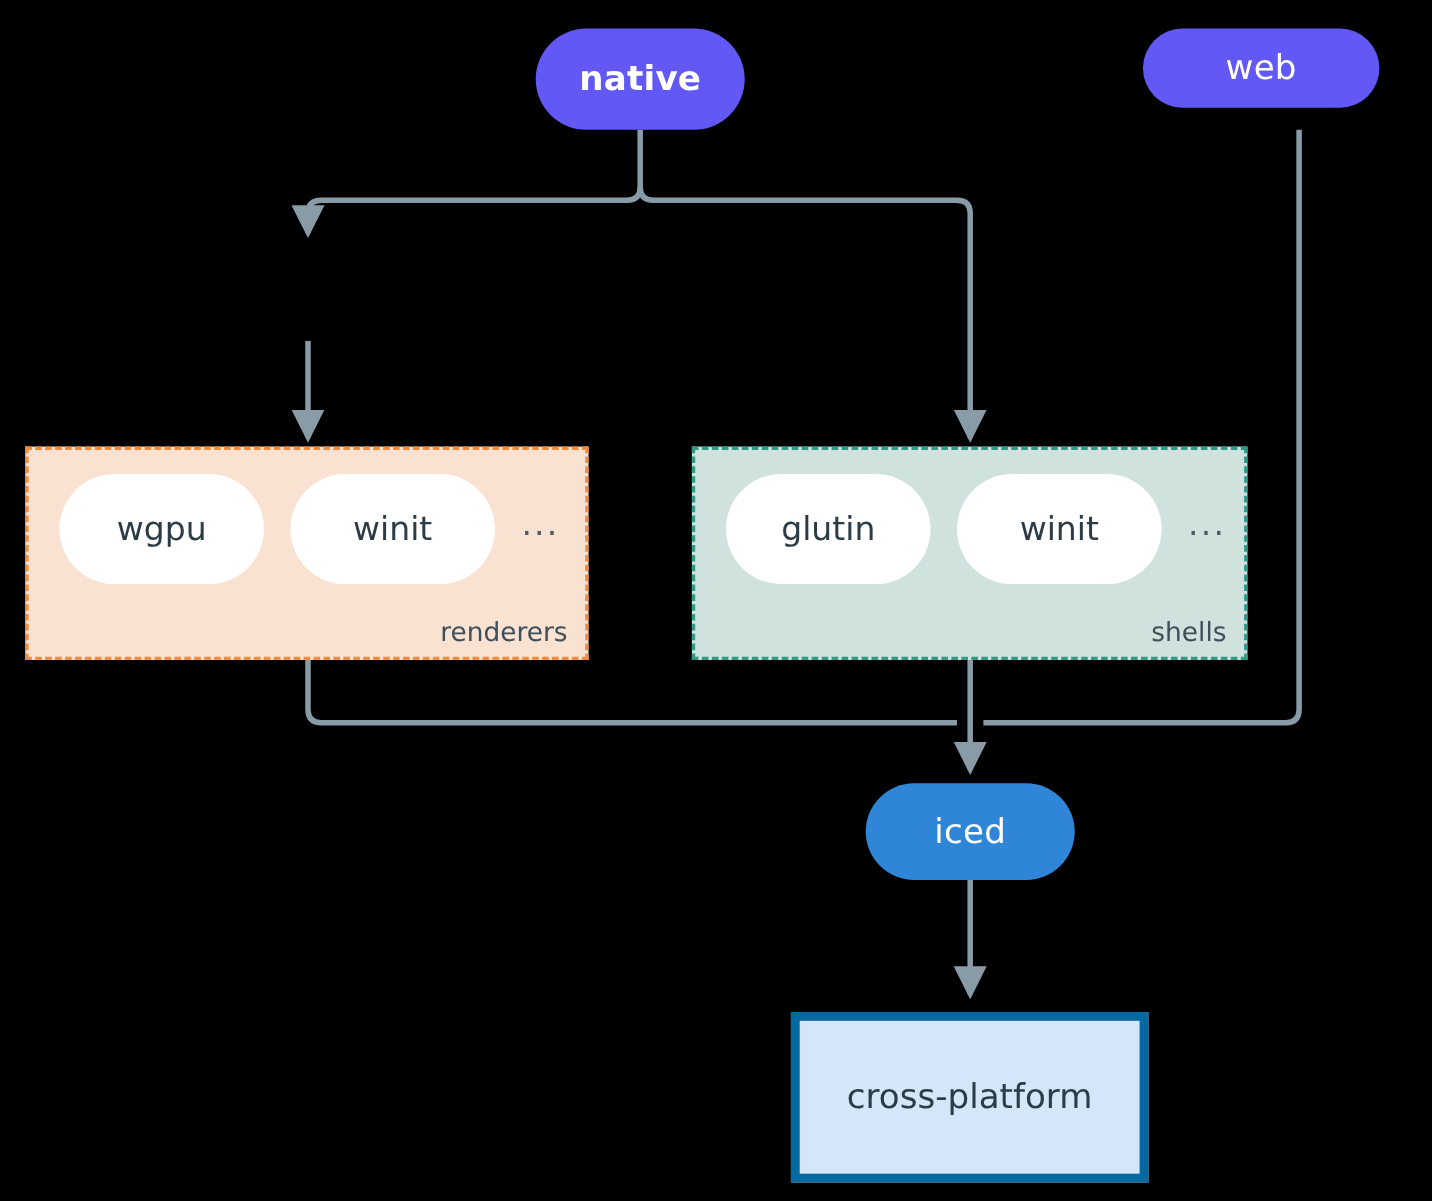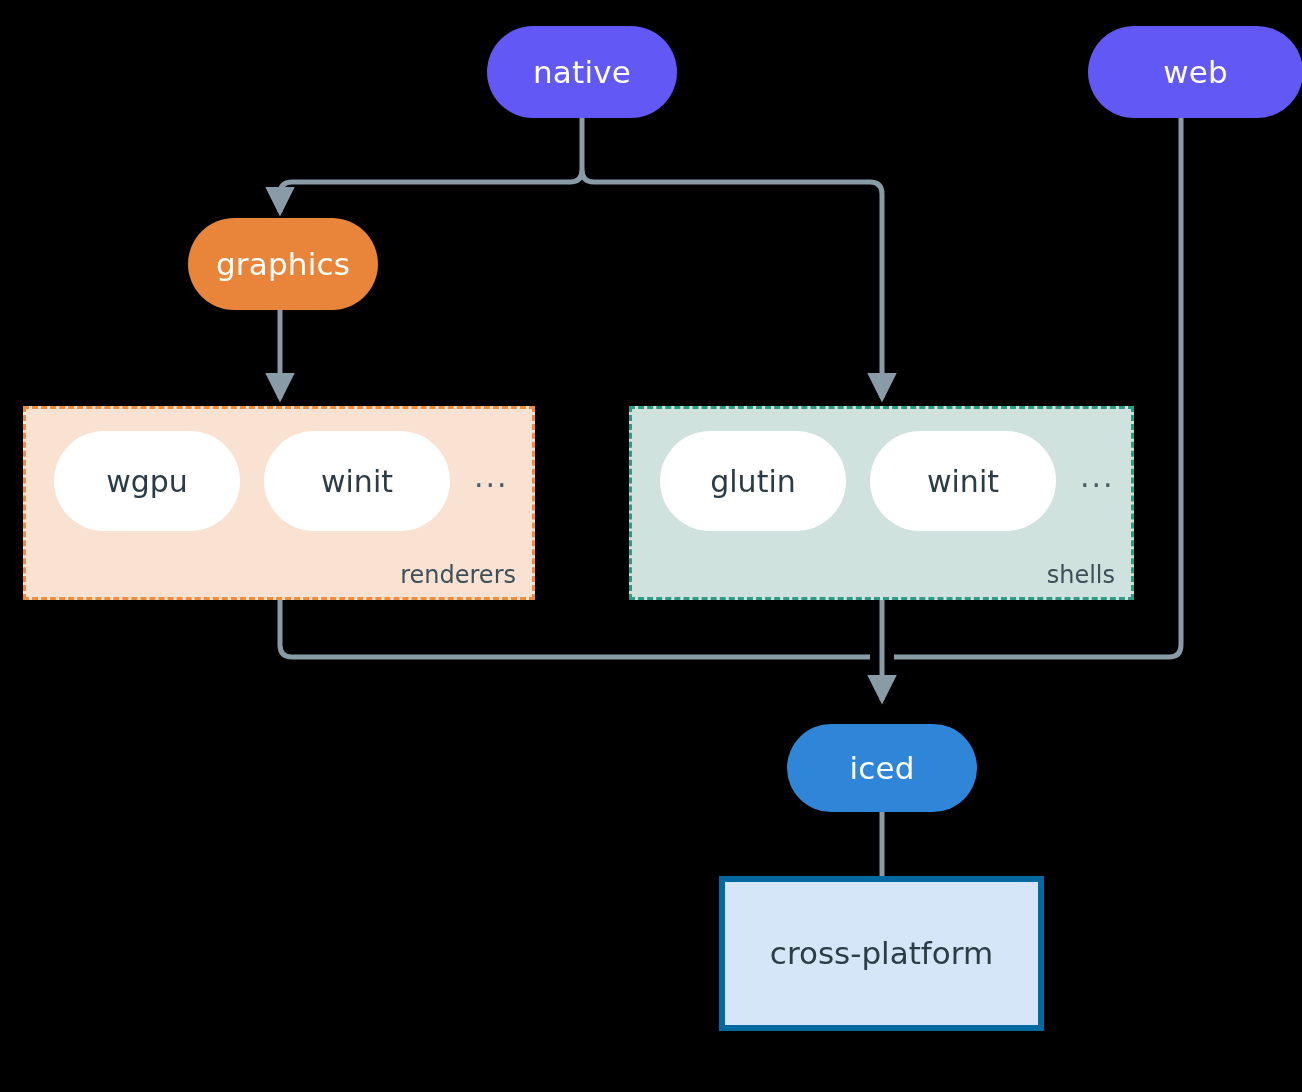--- a/index.html
+++ b/index.html
@@ -38,36 +38,36 @@
   .pill {
     border-radius: 999px;
     color: #ffffff;
     font-size: 31px;
     letter-spacing: 0.2px;
   }
   .pill-native {
     left: 487px;  top: 26px;
     width: 190px; height: 92px;
     background: #6158F5;
+    font-weight: bold;
   }
   .pill-web {
-    left: 1088px; top: 26px;
-    width: 215px; height: 92px;
+    left: 1039px; top: 26px;
+    width: 215px; height: 72px;
     background: #6158F5;
   }
   .pill-graphics {
     left: 188px;  top: 218px;
     width: 190px; height: 92px;
     background: #E8853B;
   }
   .pill-iced {
     left: 787px;  top: 712px;
     width: 190px; height: 88px;
     background: #2F86D8;
-    margin-top: 12px;
   }
 
   
   .group {
     position: absolute;
     box-sizing: border-box;
     border-style: dashed;
     border-width: 3px;
   }
   .group-renderers {
@@ -115,24 +115,24 @@
   .group-label {
     position: absolute;
     right: 16px;
     bottom: 8px;
     color: #3F4F5A;
     font-size: 24px;
   }
 
   
   .rect-app {
-    left: 719px; top: 876px;
+    left: 719px; top: 920px;
     width: 325px; height: 155px;
     background: #D4E6F7;
-    border: 6px solid #0369a1;
+    border: 8px solid #0369a1;
     color: #2C3C47;
     font-size: 31px;
     line-height: 1.55;
     flex-direction: column;
   }
 </style>
 </head>
 <body>
 
 <div id="stage">
@@ -165,23 +165,20 @@
   </svg>
 
   <div class="node pill pill-native">
     <span>native</span>
   </div>
 
   <div class="node pill pill-web">
     <span>web</span>
   </div>
 
-  <div class="node pill pill-graphics">
-    <span>graphics</span>
-  </div>
 
   <div class="group group-renderers">
     <div class="group-items">
       <div class="chip">
         <span>wgpu</span>
       </div>
       <div class="chip">
         <span>winit</span>
       </div>
       <div class="ellipsis">...</div>

